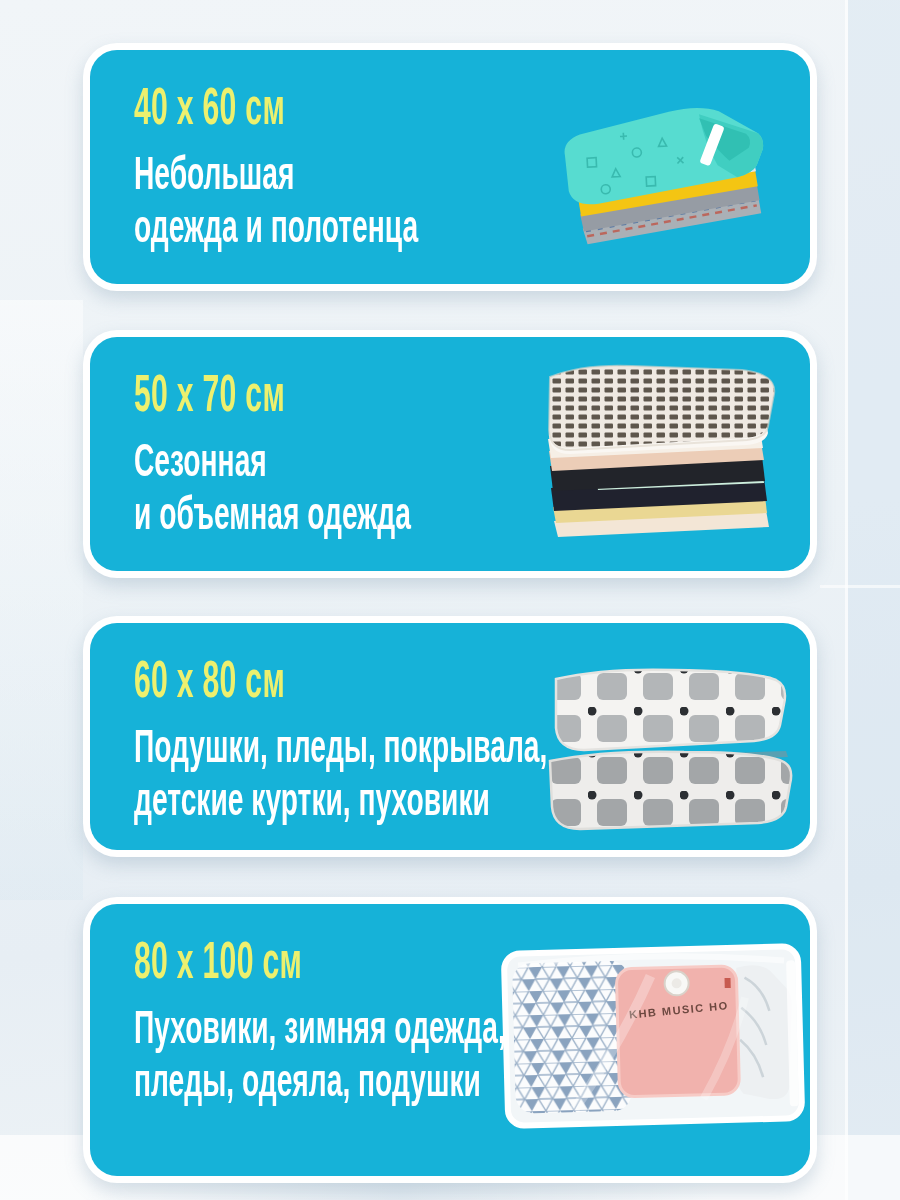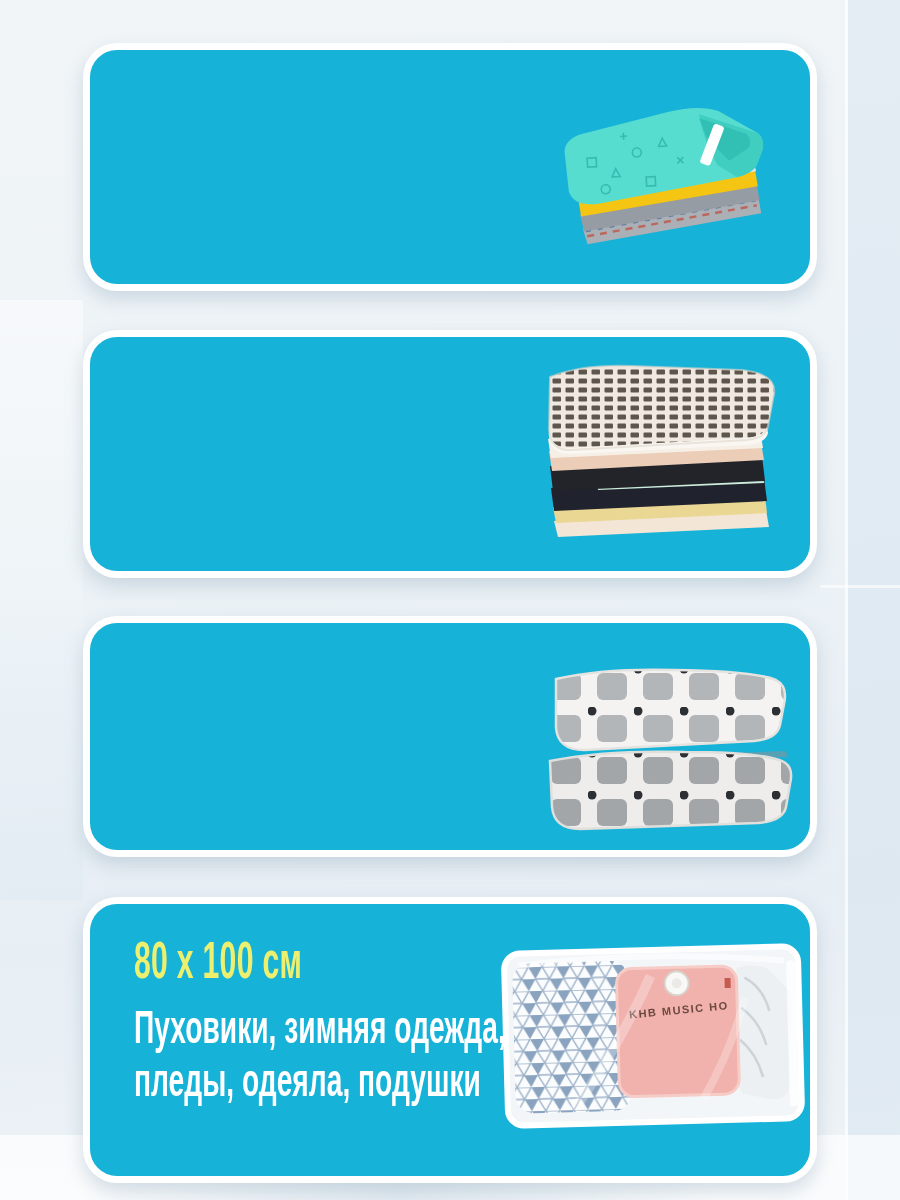--- a/index.html
+++ b/index.html
@@ -46,20 +46,27 @@
 <body>
 
 <div class="bg-decor tile-streak-1"></div>
 <div class="bg-decor tile-band"></div>
 <div class="bg-decor tile-hline"></div>
 <div class="bg-decor left-sheen"></div>
 <div class="bg-decor floor-glow"></div>
 
 <div class="card" style="top:43px;height:248px;">
   <div class="card-inner">
+    <div class="card-text">
+      <div class="size-label">40 x 60 см</div>
+      <div class="desc">
+        <div>Небольшая</div>
+        <div>одежда и полотенца</div>
+      </div>
+    </div>
     <div class="photo ph1">
       <svg width="235" height="155" viewBox="0 0 235 155">
         <g transform="rotate(-1 117 77)">
           <path d="M30,128 L207,106 L209,122 L34,144 Z" fill="#aab0b6"></path>
           <line x1="34" y1="136" x2="205" y2="114" stroke="#c05648" stroke-width="2.5" stroke-dasharray="7 6" opacity=".8"></line>
           <line x1="33" y1="131" x2="204" y2="109" stroke="#4a6fa0" stroke-width="2" stroke-dasharray="5 7" opacity=".8"></line>
           <path d="M28,113 L206,92 L208,109 L31,131 Z" fill="#969ca4"></path>
           <path d="M27,98 L205,77 L207,95 L29,116 Z" fill="#f4c513"></path>
           <path d="M26,87 L204,67 L206,80 L28,101 Z" fill="#e2e6ea"></path>
           <line x1="28" y1="94" x2="204" y2="74" stroke="#b8bec6" stroke-width="2" stroke-dasharray="10 6"></line>
@@ -82,20 +89,27 @@
             <path d="M72,38 l7,0 m-3.5,-3.5 l0,7"></path>
           </g>
         </g>
       </svg>
     </div>
   </div>
 </div>
 
 <div class="card" style="top:330px;height:248px;">
   <div class="card-inner">
+    <div class="card-text">
+      <div class="size-label">50 x 70 см</div>
+      <div class="desc">
+        <div>Сезонная</div>
+        <div>и объемная одежда</div>
+      </div>
+    </div>
     <div class="photo ph2">
       <svg width="258" height="190" viewBox="0 0 258 190">
         <defs>
           <pattern id="waffle" width="13" height="9" patternUnits="userSpaceOnUse">
             <rect width="13" height="9" fill="#efe9e2"></rect>
             <rect x="1.5" y="1.5" width="8.5" height="5" rx="1" fill="#5e564c"></rect>
           </pattern>
         </defs>
         <path d="M16,162 L228,151 L231,168 L20,178 Z" fill="#f3e6d6"></path>
         <path d="M15,148 L227,137 L229,154 L18,164 Z" fill="#ead793"></path>
@@ -107,20 +121,27 @@
         <path d="M12,18 Q44,5 94,7 L204,11 Q239,15 236,35 L230,67 Q228,79 209,81 L32,91 Q12,91 11,71 Z" fill="url(#waffle)"></path>
         <path d="M11,71 Q12,89 32,89 L209,79 Q226,77 229,68 L230,74 Q228,84 209,86 L32,95 Q12,95 11,77 Z" fill="#faf7f3"></path>
         <path d="M12,18 Q44,5 94,7 L204,11 Q239,15 236,35 L230,67 Q228,79 209,81 L32,91 Q12,91 11,71 Z" fill="none" stroke="#ddd5ca" stroke-width="2" opacity=".6"></path>
       </svg>
     </div>
   </div>
 </div>
 
 <div class="card" style="top:616px;height:241px;">
   <div class="card-inner">
+    <div class="card-text">
+      <div class="size-label">60 x 80 см</div>
+      <div class="desc">
+        <div>Подушки, пледы, покрывала,</div>
+        <div>детские куртки, пуховики</div>
+      </div>
+    </div>
     <div class="photo ph3">
       <svg width="258" height="168" viewBox="0 0 258 168">
         <defs>
           <pattern id="plaid1" width="46" height="42" patternUnits="userSpaceOnUse">
             <rect width="46" height="42" fill="#f4f3f1"></rect>
             <rect x="9" y="8" width="30" height="27" rx="6" fill="#b3b6b8"></rect>
             <circle cx="4" cy="4" r="4.5" fill="#2c2f33"></circle>
           </pattern>
           <pattern id="plaid2" width="46" height="42" patternUnits="userSpaceOnUse">
             <rect width="46" height="42" fill="#eeedeb"></rect>

